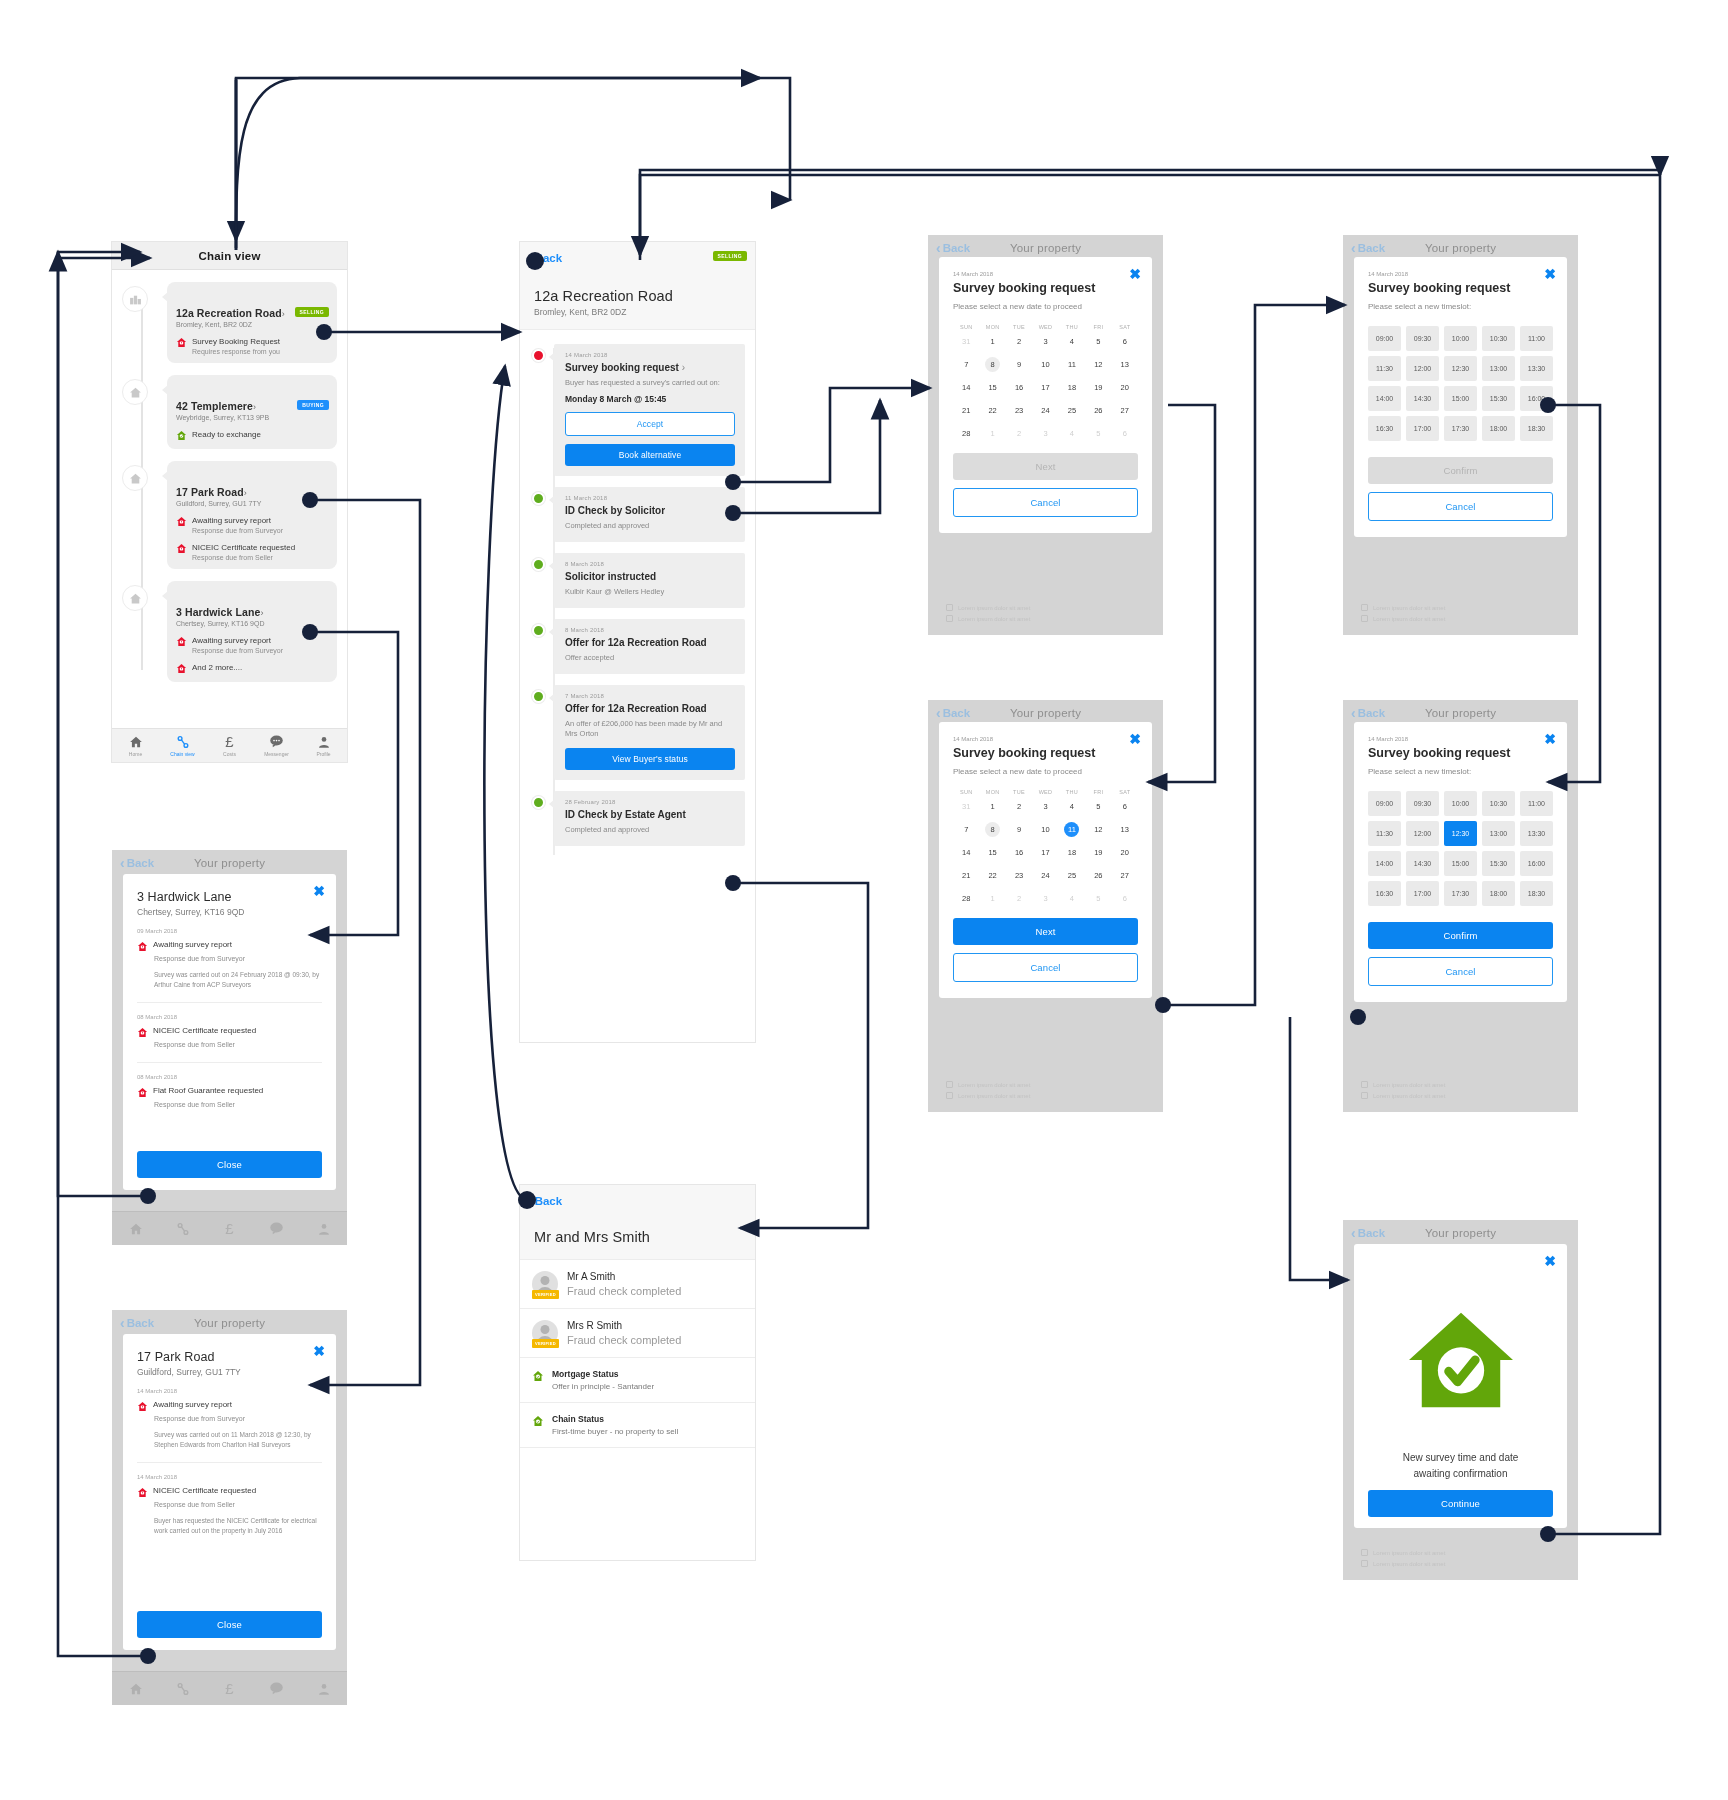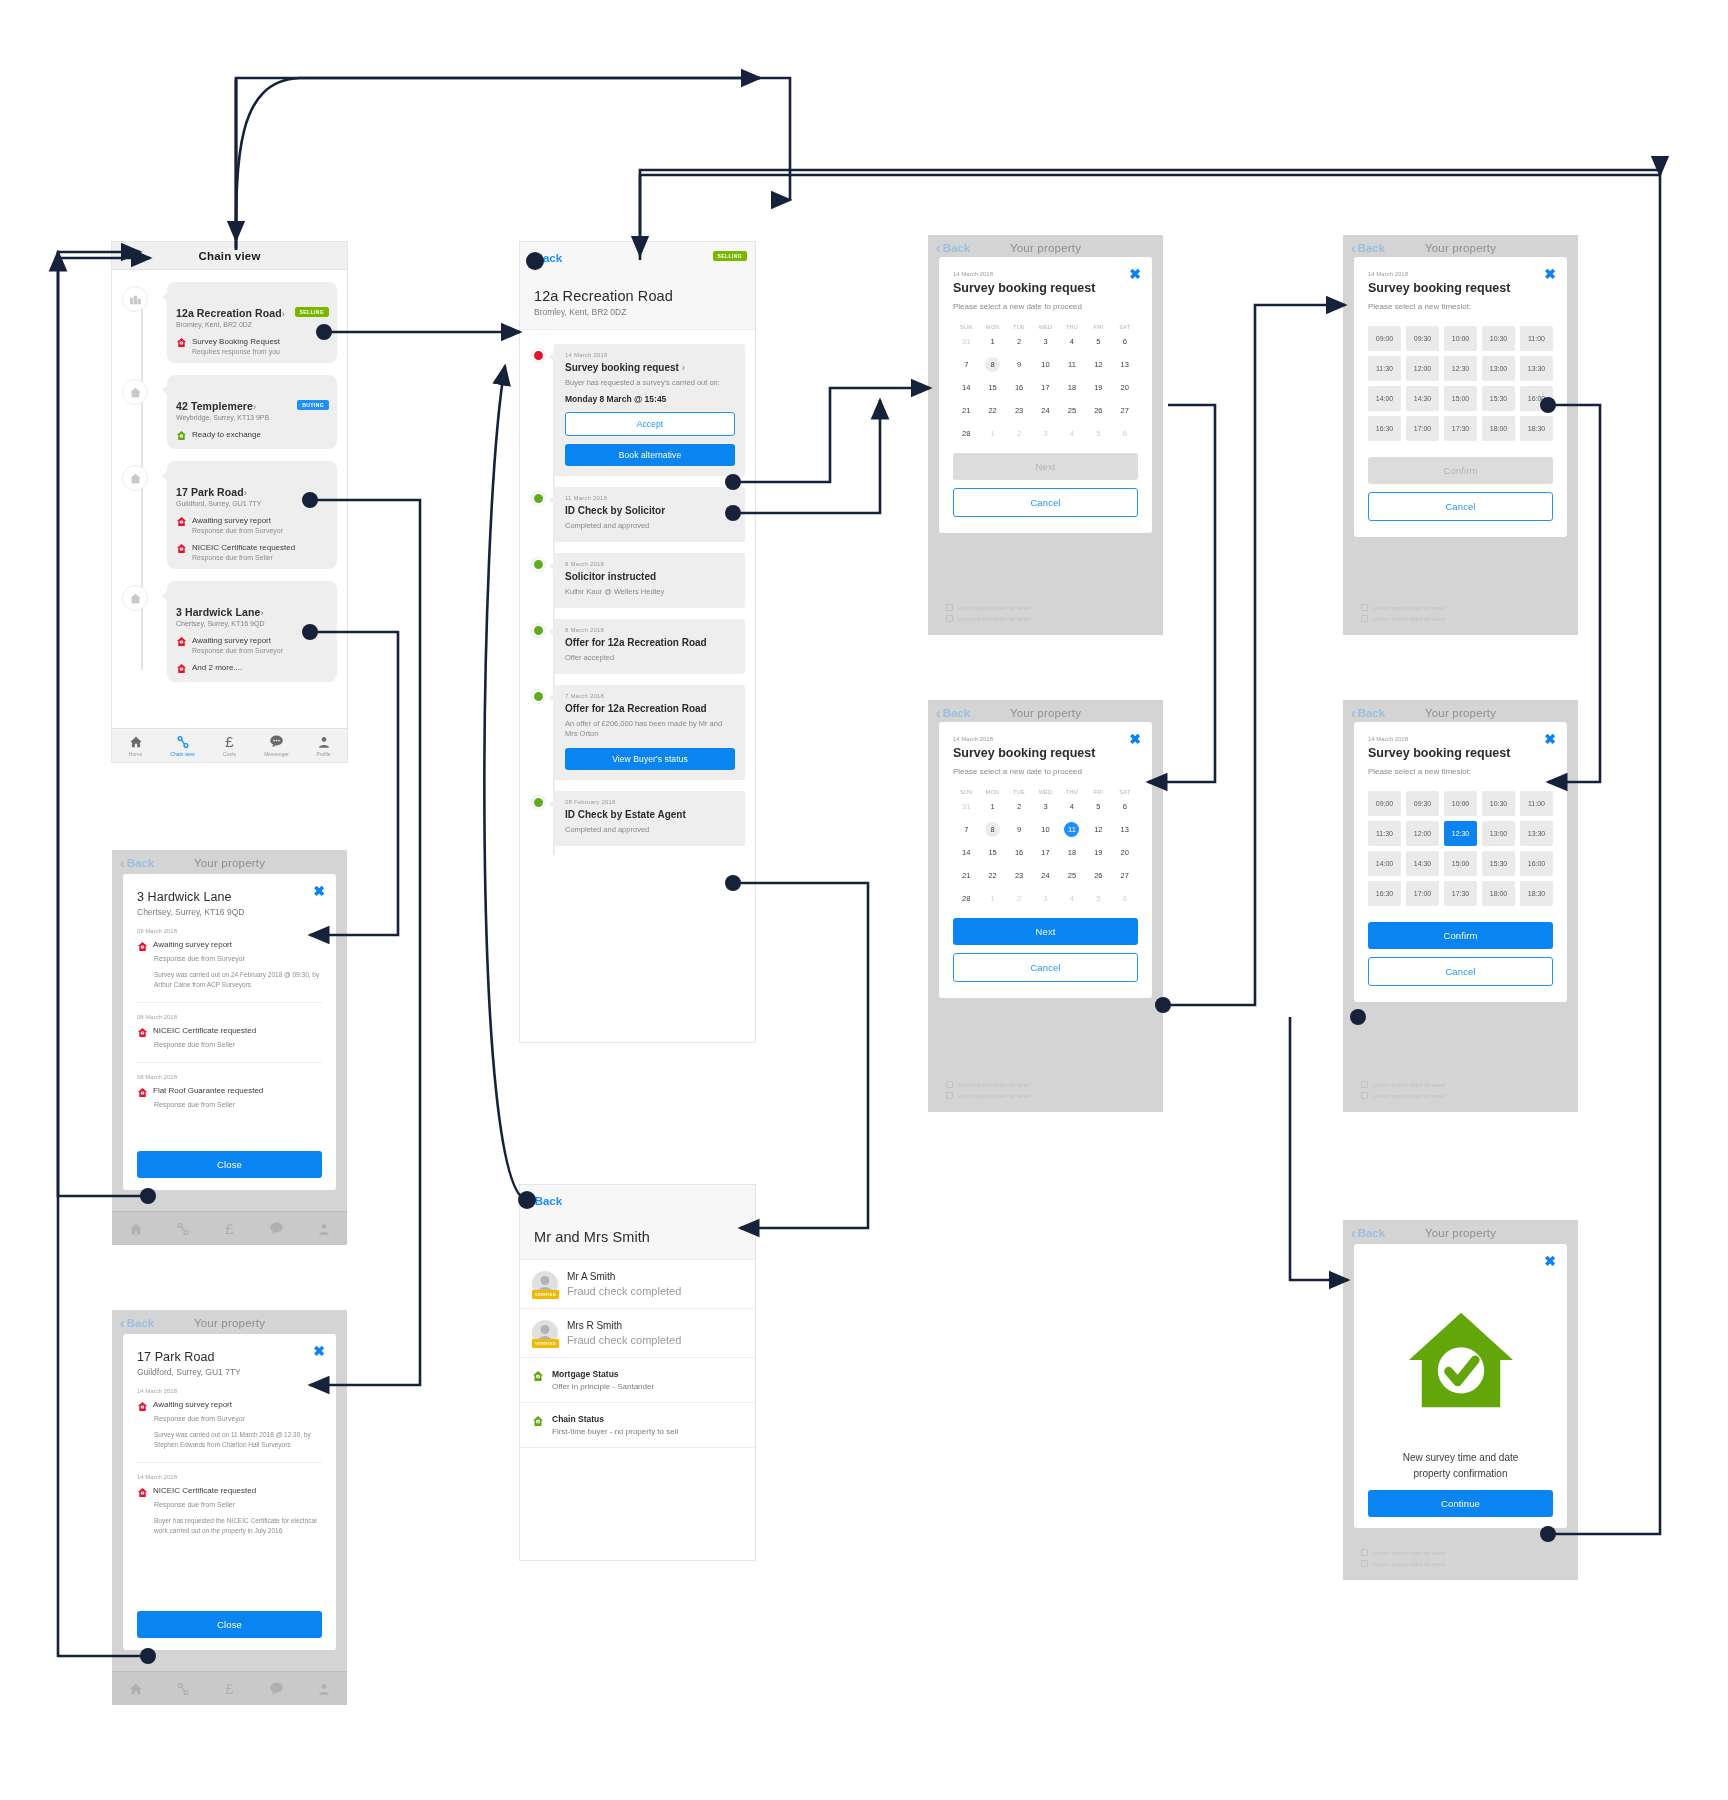--- a/index.html
+++ b/index.html
@@ -1010,20 +1010,20 @@
         </div>
     </div>
     <div class="modal" style="top:24px; bottom:52px; display:flex; flex-direction:column; padding:14px;">
       <span class="modal-x">✖</span>
       <div class="confirm-body">
         <svg width="116" height="104" viewBox="0 0 24 22">
           <path d="M12 1 L23 11 H20.3 V21 H3.7 V11 H1 Z" fill="#62a60a"></path>
           <circle cx="12" cy="13.2" r="4.9" fill="#fff"></circle>
           <path d="M9.4 13.4 L11.3 15.6 L15 11" stroke="#62a60a" stroke-width="1.9" fill="none" stroke-linecap="round" stroke-linejoin="round"></path>
         </svg>
-        <div class="confirm-msg">New survey time and date property confirmation</div>
+        <div class="confirm-msg">New survey time and date awaiting confirmation</div>
       </div>
       <div style="flex:1"></div>
       <div class="btn primary lg">Continue</div>
     </div>
   </div>
 
 </div>
 
 </body></html>

